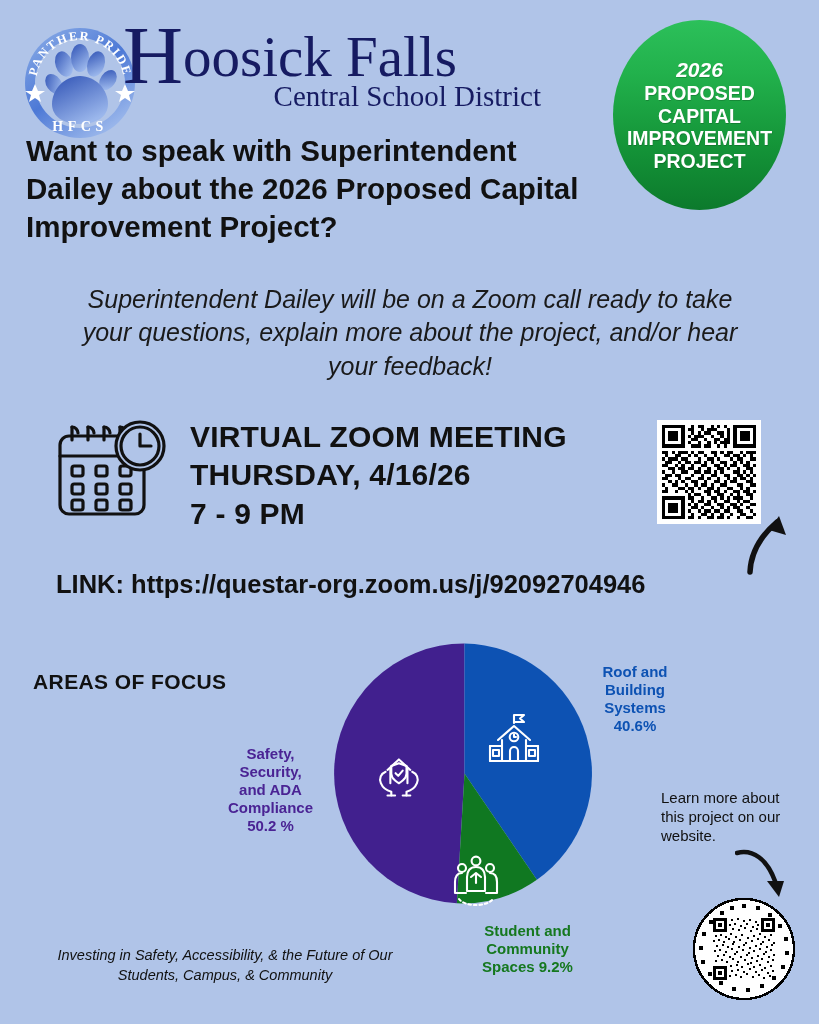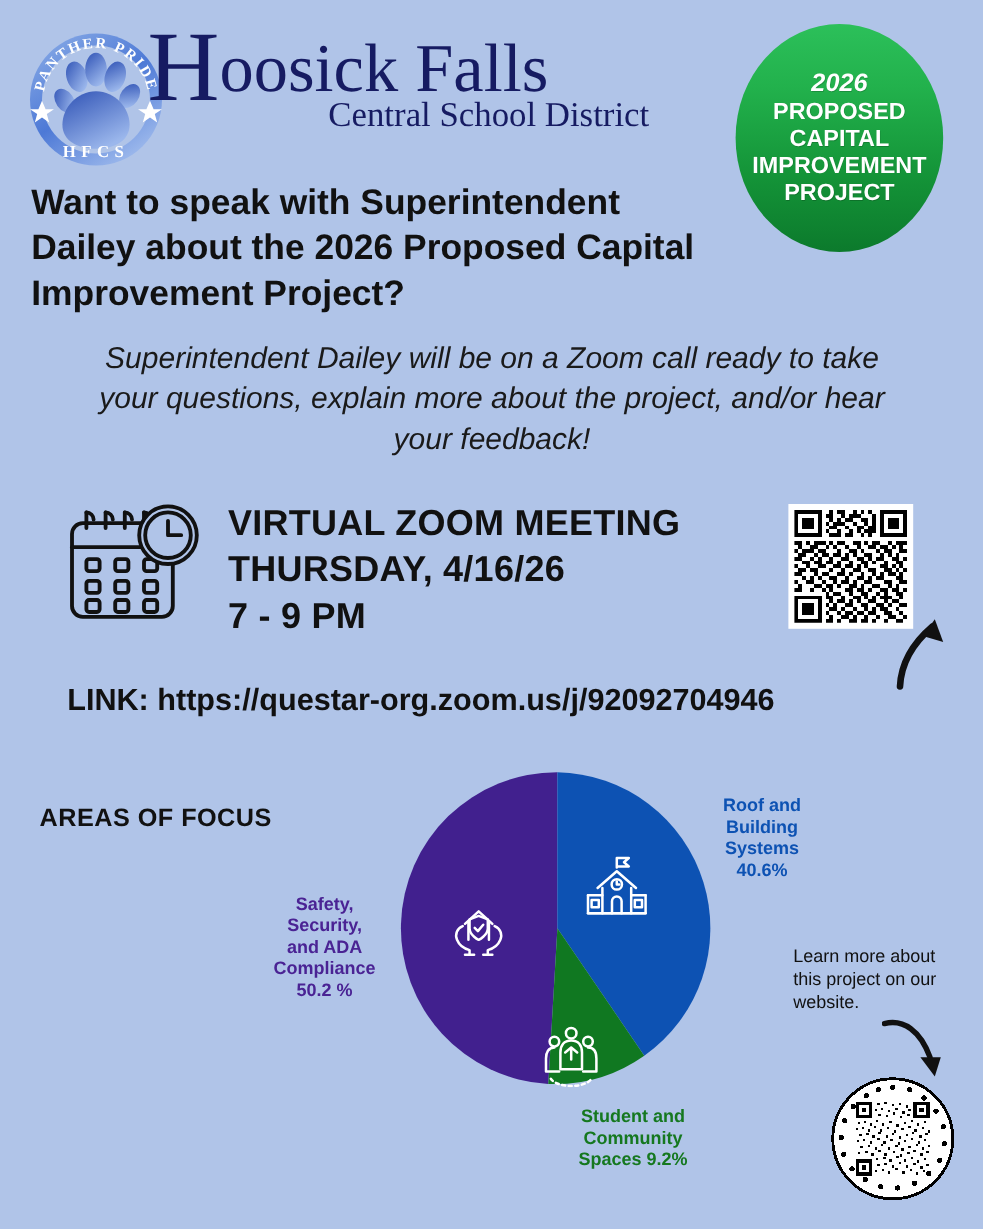--- a/index.html
+++ b/index.html
@@ -23,21 +23,21 @@
     text-align:right;margin-top:-6px;padding-right:2px;white-space:nowrap;}
 
   .badge{position:absolute;left:613px;top:20px;width:173px;height:190px;border-radius:50%;
     background:linear-gradient(180deg,#2cc05a 0%,#22b14c 28%,#149438 66%,#0c7a2c 100%);
     display:flex;flex-direction:column;align-items:center;justify-content:center;
     color:#ffffff;font-weight:bold;font-size:19.5px;line-height:1.16;text-align:center;
     text-shadow:0.5px 0.5px 0 rgba(0,0,0,0.18);}
   .badge .yr{font-style:italic;font-size:21px;}
 
   
-  .headline{position:absolute;left:26px;top:150px;width:570px;
+  .headline{position:absolute;left:26px;top:132px;width:570px;
     font-size:29.5px;font-weight:bold;line-height:1.28;color:#111111;}
 
   .subhead{position:absolute;left:60px;top:283px;width:700px;
     font-size:25px;font-style:italic;line-height:1.33;color:#1a1a1a;text-align:center;}
 
   
   .cal-icon{position:absolute;left:52px;top:418px;width:120px;height:110px;}
   .meeting{position:absolute;left:190px;top:418px;width:470px;
     font-size:30px;font-weight:bold;line-height:1.28;color:#111111;letter-spacing:0.2px;}
   .qr-square{position:absolute;left:657px;top:420px;width:104px;height:104px;background:#ffffff;
@@ -335,14 +335,15 @@
             <path d="M2 42h2v2h-2z M8 41h2v2h-2z M13 43h2v2h-2z M19 40h2v2h-2z M24 43h2v2h-2z M31 41h2v2h-2z M37 44h2v2h-2z M43 42h2v2h-2z M48 40h2v2h-2z M54 43h2v2h-2z M59 41h2v2h-2z"></path>
             <path d="M17 47h2v2h-2z M23 46h2v2h-2z M28 48h2v2h-2z M34 45h2v2h-2z M40 48h2v2h-2z M46 46h2v2h-2z M51 49h2v2h-2z M57 47h2v2h-2z"></path>
             <path d="M18 52h2v2h-2z M24 51h2v2h-2z M30 53h2v2h-2z M36 50h2v2h-2z M42 53h2v2h-2z M48 51h2v2h-2z M54 54h2v2h-2z M59 52h2v2h-2z"></path>
             <path d="M16 57h2v2h-2z M22 56h2v2h-2z M27 58h2v2h-2z M33 55h2v2h-2z M39 58h2v2h-2z M45 56h2v2h-2z M50 59h2v2h-2z M56 57h2v2h-2z"></path>
           </g>
         </g>
       </g>
     </svg>
   </div>
 
+  <div class="tagline">Investing in Safety, Accessibility, &amp; the Future of Our Students, Campus, &amp; Community</div>
 
 </div>
 
 </body></html>

